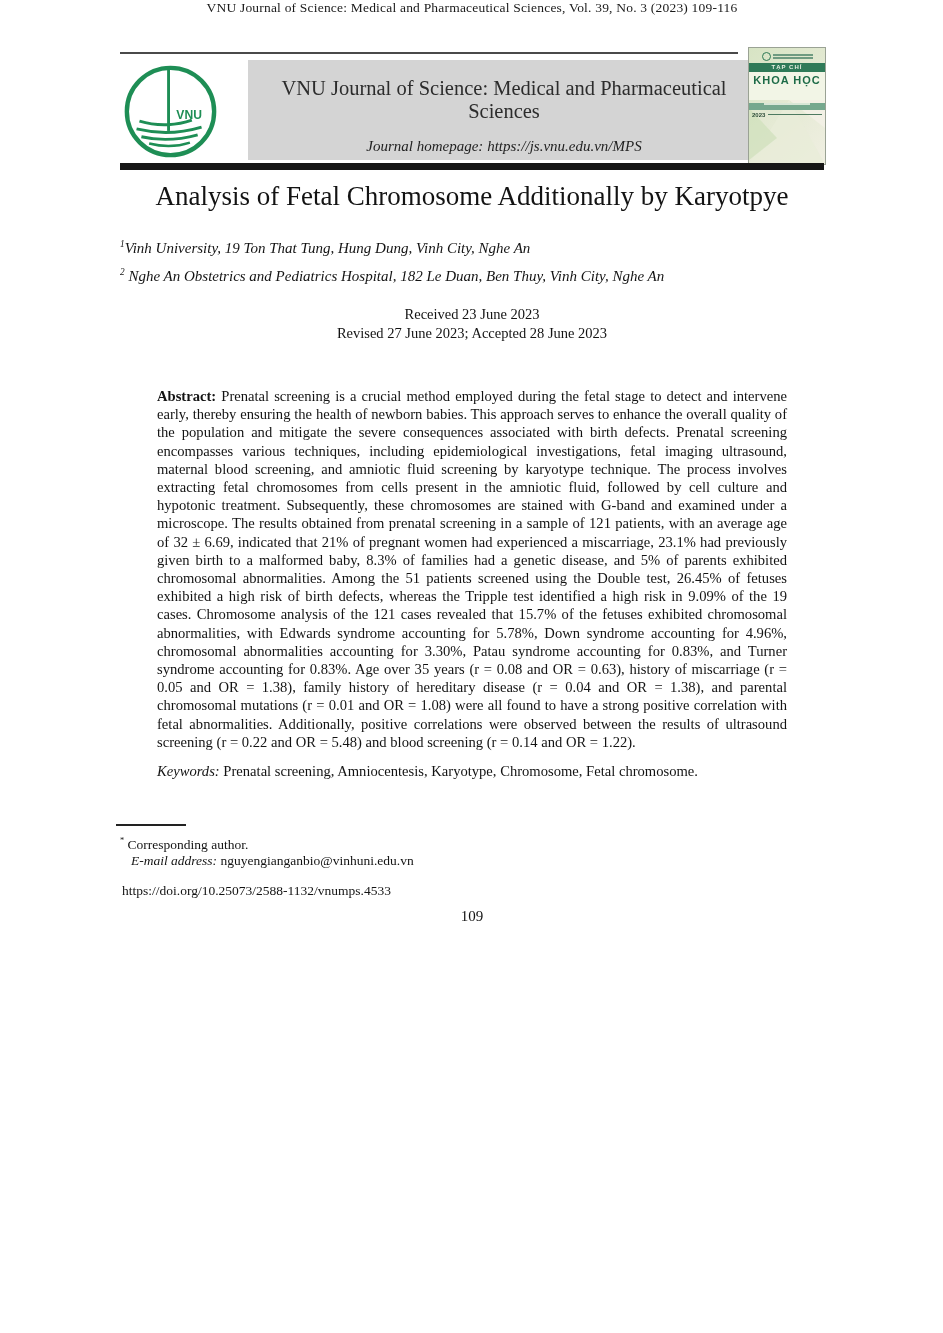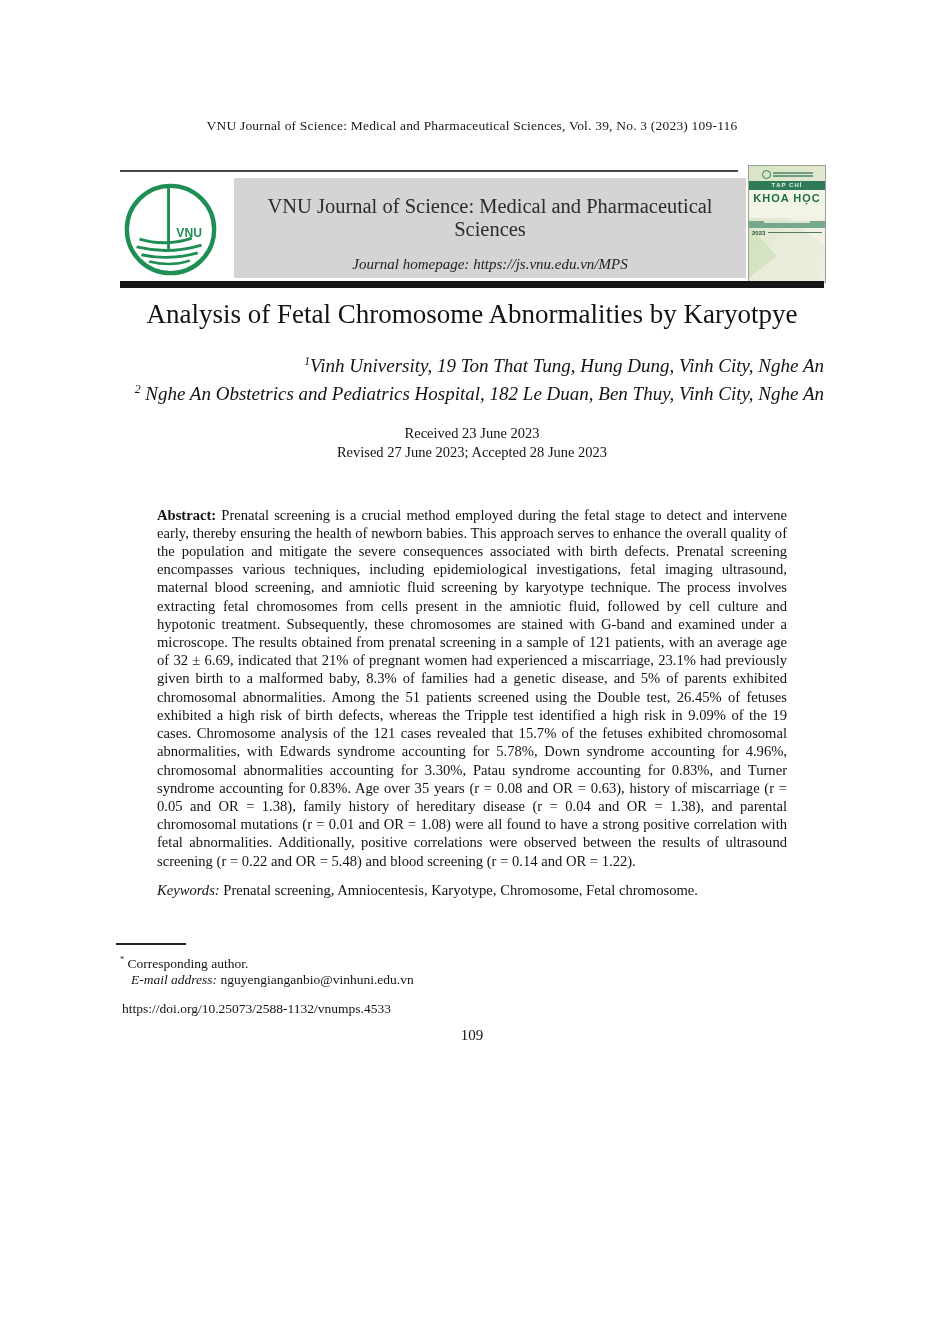--- a/index.html
+++ b/index.html
@@ -1,26 +1,26 @@
 <!DOCTYPE html>
 <html><head>
 <meta charset="utf-8">
 <style>
   html,body{margin:0;padding:0;}
   body{
     width:943px;height:1333px;background:#ffffff;position:relative;overflow:hidden;
     font-family:"Liberation Serif", serif;color:#131313;
   }
   .content{position:absolute;left:120px;top:0;width:704px;}
-  .running-header{padding-top:118px;text-align:center;font-size:13.5px;letter-spacing:.2px;color:#1a1a1a;}
+  .running-header{text-align:center;font-size:13.5px;letter-spacing:.2px;color:#1a1a1a;}
   
   .banner{position:relative;margin-top:36px;height:118px;}
   .banner-topline{position:absolute;top:0;left:0;width:618px;height:2px;background:#4a4a4a;}
   .logo{position:absolute;left:2px;top:11px;width:97px;height:97px;}
-  .graybox{position:absolute;left:114px;top:8px;width:512px;height:100px;background:#d4d4d4;text-align:center;}
+  .graybox{position:absolute;left:128px;top:8px;width:512px;height:100px;background:#d4d4d4;text-align:center;}
   .journal-title{margin-top:17px;font-size:20.5px;color:#2c2c2c;}
   .homepage{margin-top:15px;font-size:15px;color:#222;font-style:italic;}
   .banner-bar{position:absolute;bottom:0;left:0;width:100%;height:7px;background:#161616;}
   
   .cover{position:absolute;right:-2px;top:-5px;width:76px;height:116px;border:1px solid #9aa294;
     background:linear-gradient(138deg,#d7e4c4 0%,#e3e9d2 45%,#f0efe2 100%);overflow:hidden;font-family:"Liberation Sans",sans-serif;}
   .cover-facets{position:absolute;left:0;top:0;width:100%;height:100%;}
   .cover-masthead{position:relative;height:13px;display:flex;align-items:center;justify-content:center;gap:2px;padding-top:2px;}
   .cover-mini-logo{width:7px;height:7px;border:1px solid #2e7a55;border-radius:50%;display:inline-block;}
   .cover-mini-lines i{display:block;width:40px;height:2px;background:#6f9b81;margin:1px 0;}
@@ -31,21 +31,21 @@
   .cover-band-sub{position:relative;height:7px;background:#76a88e;}
   .cover-band-sub i{display:block;width:46px;height:2px;background:#d8e6d6;margin:2.5px auto 0;}
   .cover-year-row{position:relative;height:10px;display:flex;align-items:center;padding:0 3px;gap:3px;}
   .cover-year{font-size:6px;font-weight:bold;color:#2c4c38;}
   .cover-year-line{flex:1;height:1px;background:#4d7a60;}
   
   .type-label{margin-top:18px;text-align:center;font-size:18.5px;}
   .article-title{margin-top:11px;text-align:center;font-size:27px;font-weight:normal;}
   .authors{margin-top:33px;text-align:center;font-size:19px;}
   .authors sup{font-size:62%;vertical-align:super;}
-  .affil{margin-top:0;text-align:right;font-style:italic;font-size:19px;line-height:24px;}
+  .affil{margin-top:0;text-align:left;font-style:italic;font-size:15px;line-height:24px;}
   .affil-group{margin-top:20px;}
   .affil sup{font-size:62%;vertical-align:super;font-style:italic;}
   .dates{margin-top:17px;text-align:center;font-size:14.5px;line-height:19px;}
   
   .abstract{margin:44px 37px 0 37px;text-align:justify;font-size:14.6px;line-height:18.2px;}
   .abstract .label{font-weight:bold;}
   .keywords{margin:12px 37px 0 37px;font-size:14.6px;}
   .keywords .label{font-style:italic;}
   
   .footnote{margin-top:44px;font-size:13.5px;line-height:16.5px;}
@@ -102,21 +102,21 @@
       <div class="cover-year-row">
         <span class="cover-year">2023</span>
         <i class="cover-year-line"></i>
       </div>
     </div>
 
     <div class="banner-bar"></div>
   </div>
 
 
-  <h1 class="article-title">Analysis of Fetal Chromosome Abnormalities by Karyotpye</h1>
+  <h1 class="article-title">Analysis of Fetal Chromosome Additionally by Karyotpye</h1>
 
 
   <div class="affil-group">
     <div class="affil"><sup>1</sup><span>Vinh University, 19 Ton That Tung, Hung Dung, Vinh City, Nghe An</span></div>
     <div class="affil"><sup>2</sup><span> Nghe An Obstetrics and Pediatrics Hospital, 182 Le Duan, Ben Thuy, Vinh City, Nghe An</span></div>
   </div>
 
   <div class="dates">
     <div>Received 23 June 2023</div>
     <div>Revised 27 June 2023; Accepted 28 June 2023</div>

